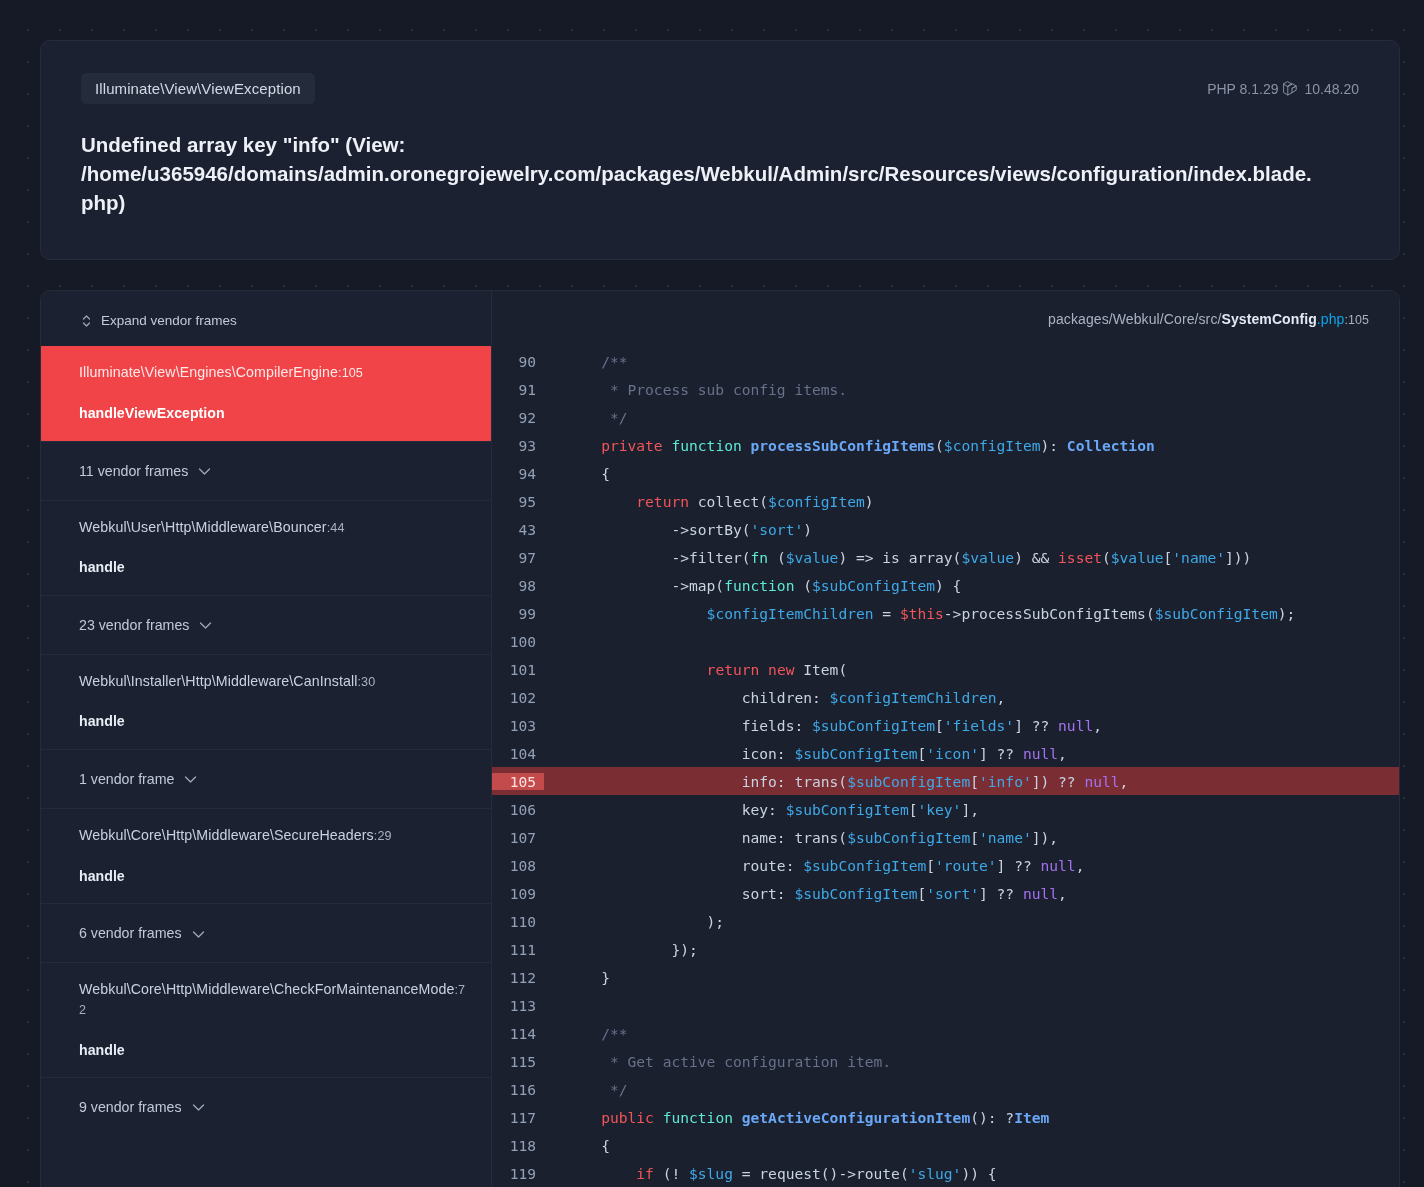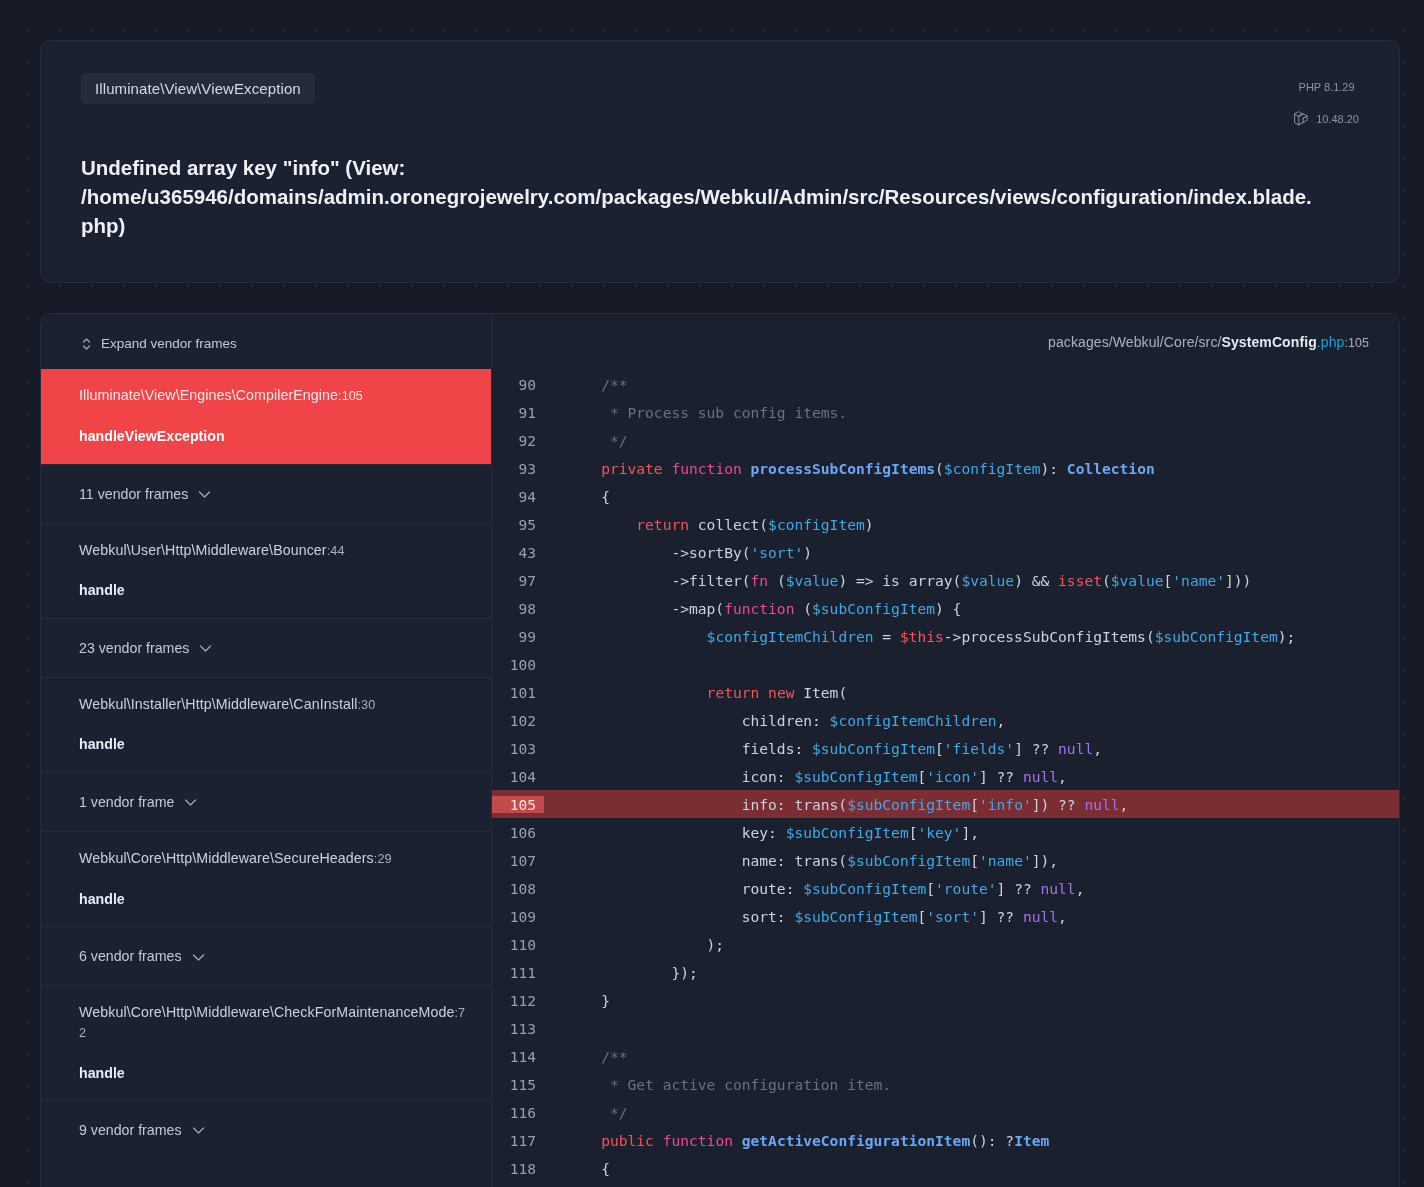--- a/index.html
+++ b/index.html
@@ -47,26 +47,25 @@
     padding: 7px 14px;
     font-size: 15px;
     letter-spacing: .1px;
     color: #D3DAE6;
     white-space: nowrap;
   }
 
   .header-meta {
     display: flex;
     align-items: center;
-    gap: 18px;
-    font-size: 11px;
+    gap: 4px;
+    font-size: 14px;
     color: #8A93A6;
     padding-top: 8px;
     white-space: nowrap;
-    flex-direction: column;
   }
 
   .header-meta .laravel-item {
     display: inline-flex;
     align-items: center;
     gap: 7px;
     text-align: right;
   }
 
   .laravel-icon svg { display: block; }
@@ -212,21 +211,21 @@
     color: #CAD3E2;
     overflow: hidden;
   }
 
   .cl.hl { background: #7A2E34; }
   .cl.hl .gutter { background: #C44B4B; color: #FFE3E3; }
 
   
   .t-cmt  { color: #68718A; }
   .t-kw   { color: #F1555A; }
-  .t-fnkw { color: #ec4899; }
+  .t-fnkw { color: #5eead4; }
   .t-fn   { color: #6AA8F7; font-weight: 700; margin-top: 7px; }
   .t-type { color: #6AA8F7; font-weight: 700; }
   .t-var  { color: #3FA9E8; }
   .t-str  { color: #3FA9E8; }
   .t-null { color: #A472F0; }
   .t-plain{ color: #CAD3E2; }
 </style>
 </head>
 <body>
 

